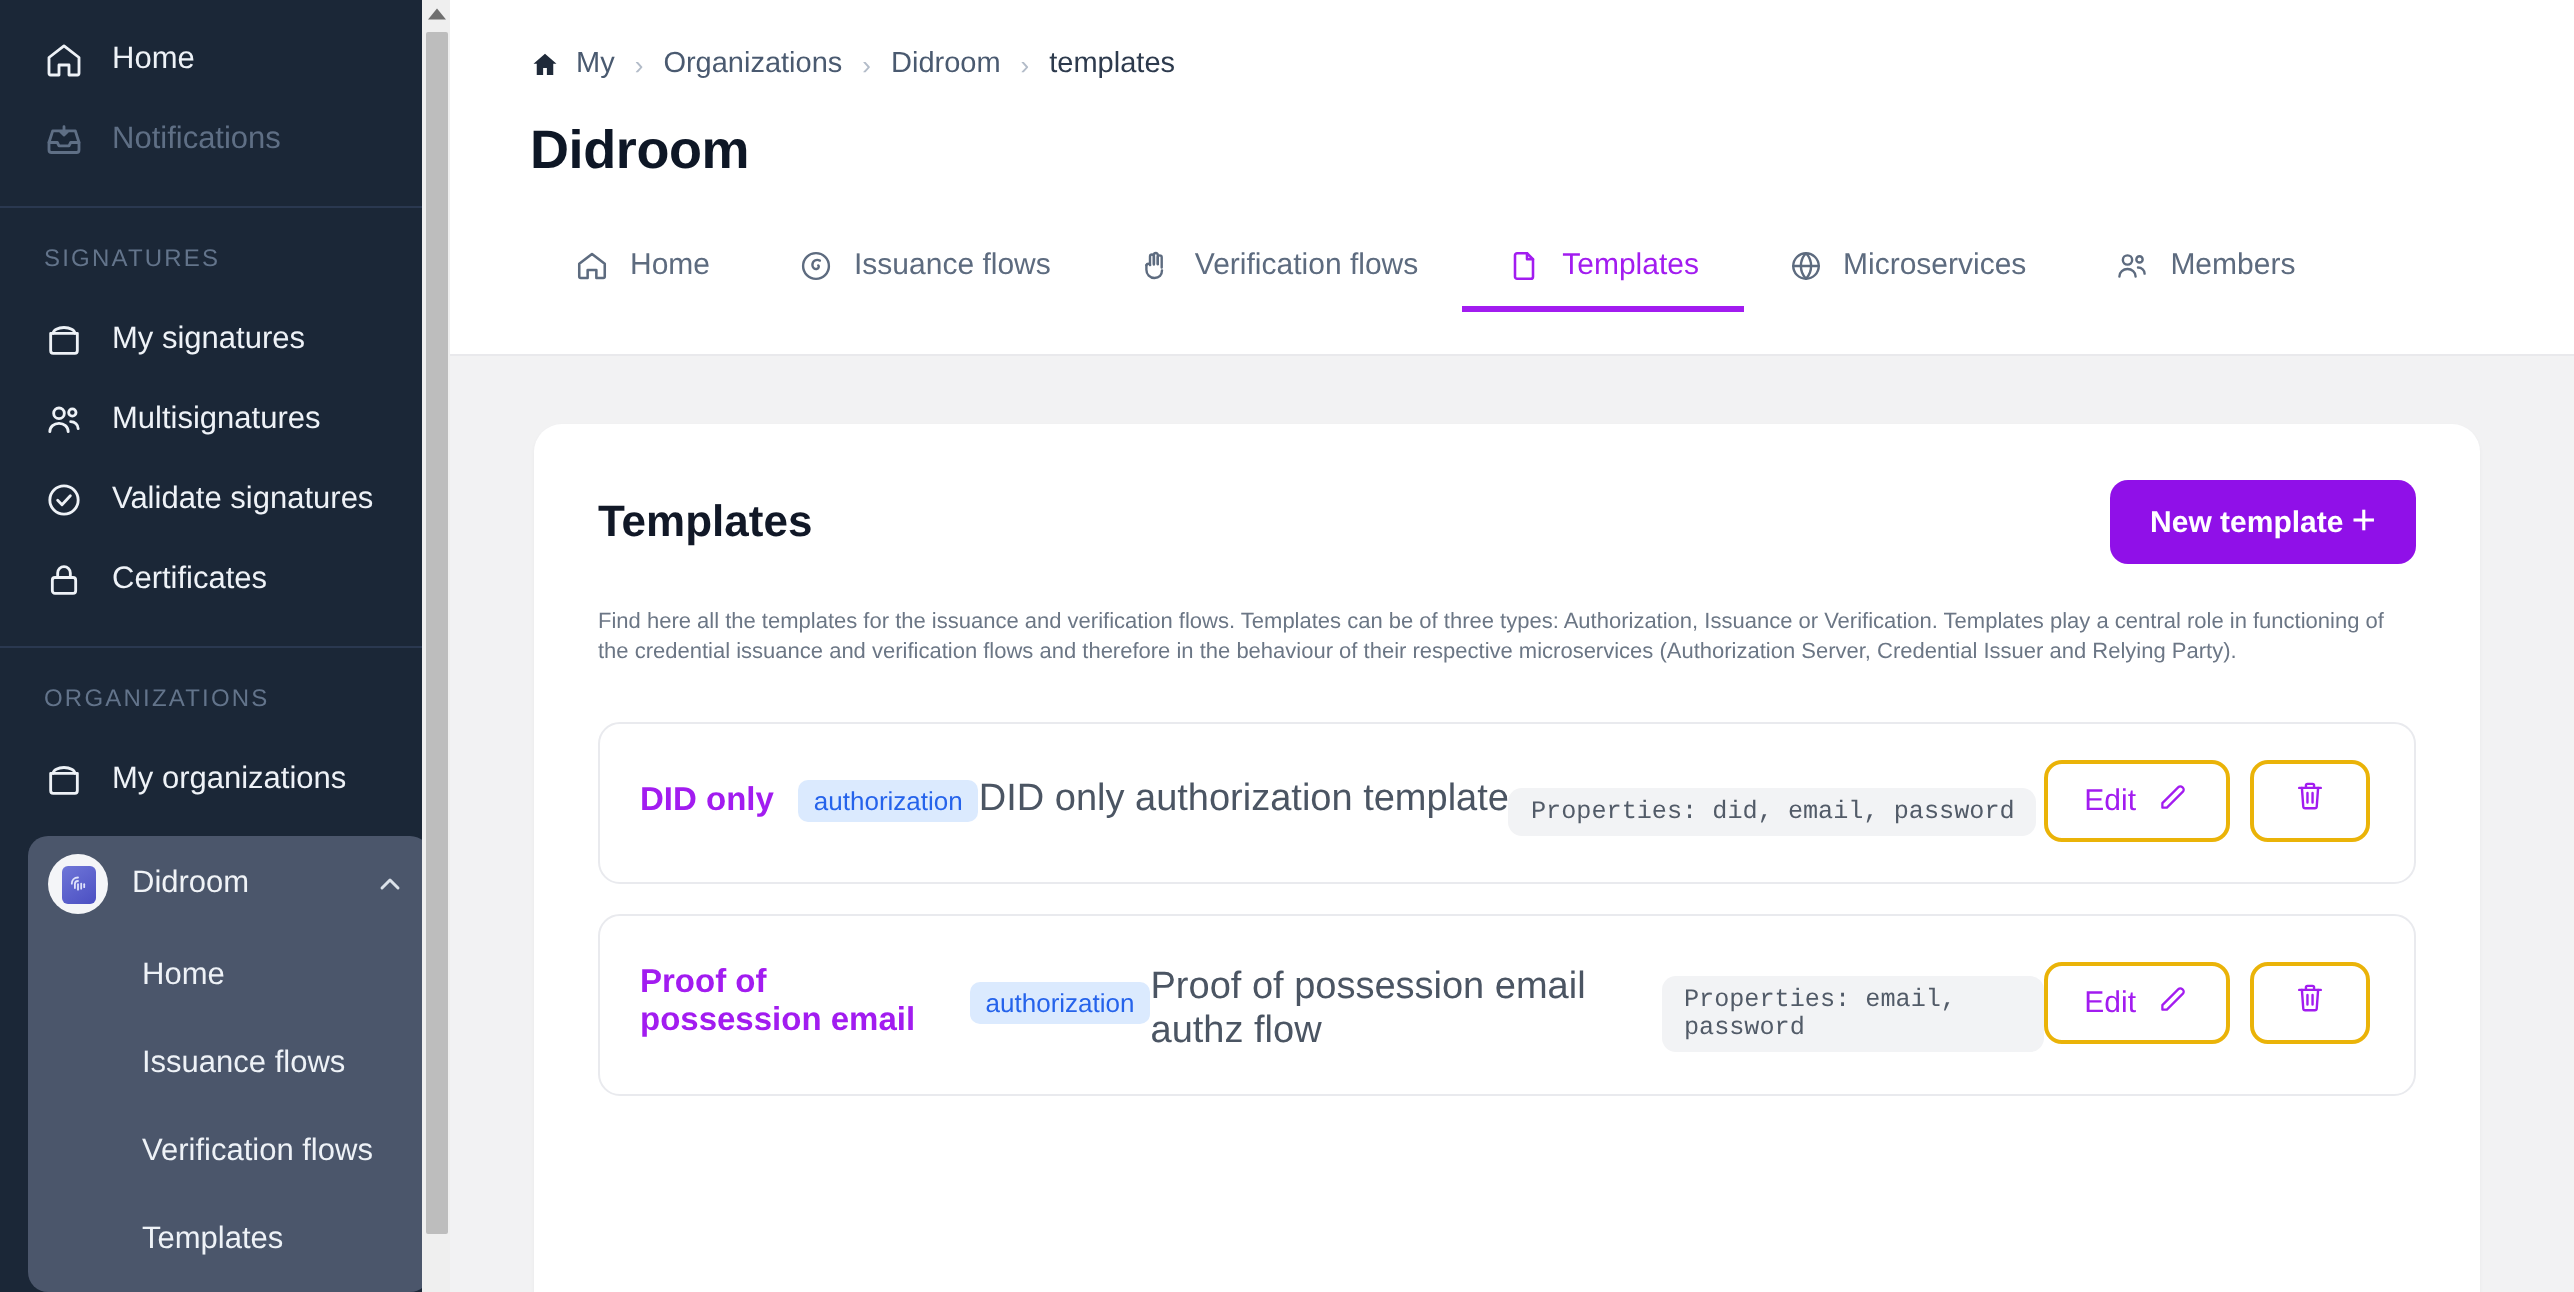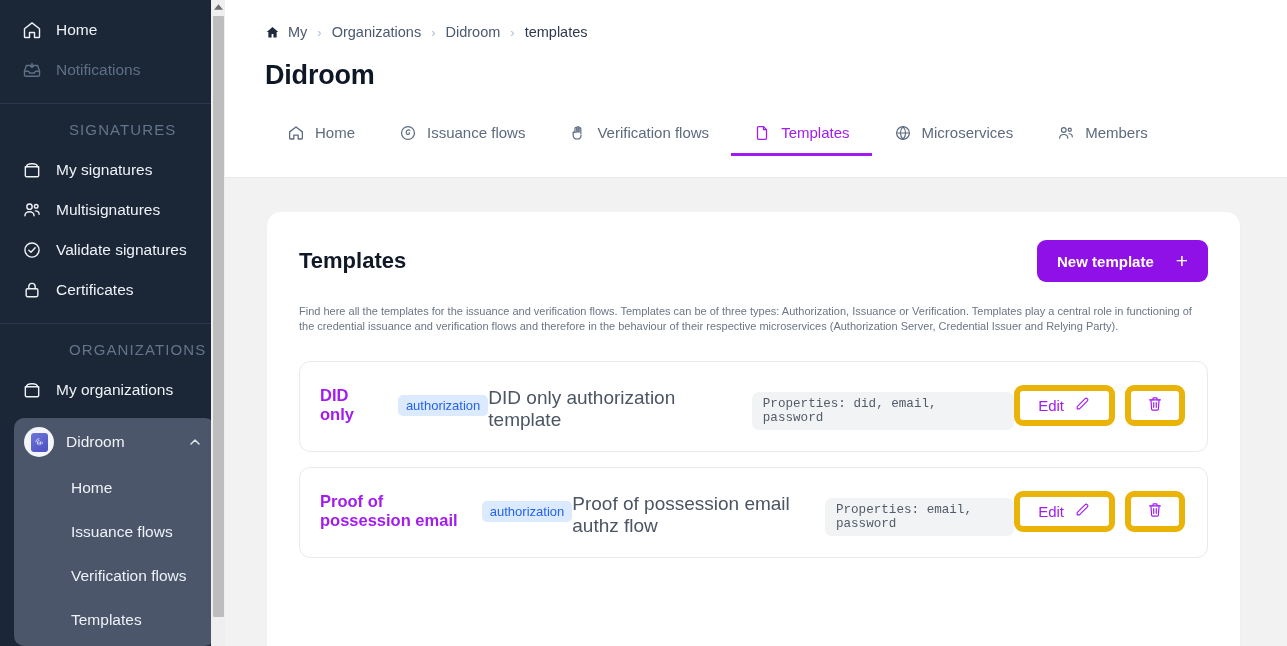--- a/index.html
+++ b/index.html
@@ -24,23 +24,23 @@
   .nav-item {
     display: flex; align-items: center; gap: 14px;
     height: 40px; padding: 0 0 0 22px;
     font-size: 15.5px; color: #eef2f7;
     cursor: pointer;
   }
   .nav-item.muted { color: #5f6f85; }
   .nav-item .ico { width: 20px; height: 20px; display: inline-flex; align-items: center; justify-content: center; flex: 0 0 20px; }
   .nav-item .ico svg { display: block; }
   .sec-label {
-    font-size: 15px; letter-spacing: 1.1px;
+    font-size: 12px; letter-spacing: 1.1px;
     color: #63748b; padding: 0 0 0 22px;
-    height: 22px; display: flex; align-items: center; margin-left: 47px;
+    height: 22px; display: flex; align-items: center;
   }
   .divider { height: 1px; background: #2a3850; margin: 13px 0 0 0; }
   .spacer-10 { height: 10px; }
   .spacer-14 { height: 14px; }
 
   .org-box {
     margin: 8px 10px 0 14px;
     background: #4b566b;
     border-radius: 10px;
     padding-bottom: 4px;
@@ -109,21 +109,21 @@
   .content { position: absolute; top: 178px; left: 0; right: 0; bottom: 0; background: #f2f2f3; padding: 34px 47px 0 42px; }
   .panel {
     background: #ffffff; border-radius: 14px;
     padding: 28px 32px 22px 32px;
     min-height: 500px;
     box-shadow: 0 1px 2px rgba(16,24,40,.04);
   }
   .panel-head { display: flex; align-items: center; justify-content: space-between; }
   .panel-title { font-size: 22px; font-weight: bold; color: #111827; }
   .new-btn {
-    display: inline-flex; align-items: center; gap: 22px;
+    display: inline-flex; align-items: center; gap: 4px;
     background: #9010e8; color: #fff;
     border: none; border-radius: 9px;
     padding: 0 20px; height: 42px;
     font-size: 15px; font-weight: bold;
     cursor: pointer; font-family: "Liberation Sans", sans-serif;
   }
   .plus { font-size: 21px; font-weight: normal; line-height: 1; margin-top: -2px; }
 
   .panel-desc {
     margin-top: 22px; color: #6b7685;
@@ -150,21 +150,21 @@
   .props {
     margin-top: 12px; align-self: flex-start;
     background: #f2f3f5; color: #525b68;
     border-radius: 7px; padding: 5px 11px;
     font-family: "Liberation Mono", monospace;
     font-size: 12.6px;
   }
   .tpl-actions { display: flex; gap: 10px; align-items: center; }
   .btn-out {
     display: inline-flex; align-items: center; justify-content: center; gap: 10px;
-    border: 6px solid #eab308; color: #a21cf0;
+    border: 2px solid #eab308; color: #a21cf0;
     background: #fff; border-radius: 9px;
     height: 41px; padding: 0 18px;
     font-size: 15px; cursor: pointer;
     font-family: "Liberation Sans", sans-serif;
   }
   .btn-icon-only { width: 60px; padding: 0; }
 </style>
 </head>
 <body>
 

